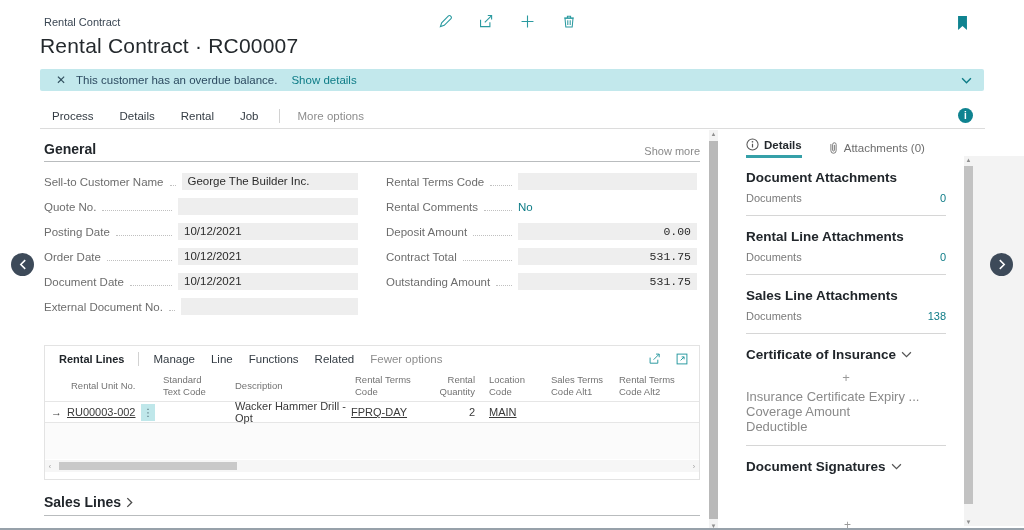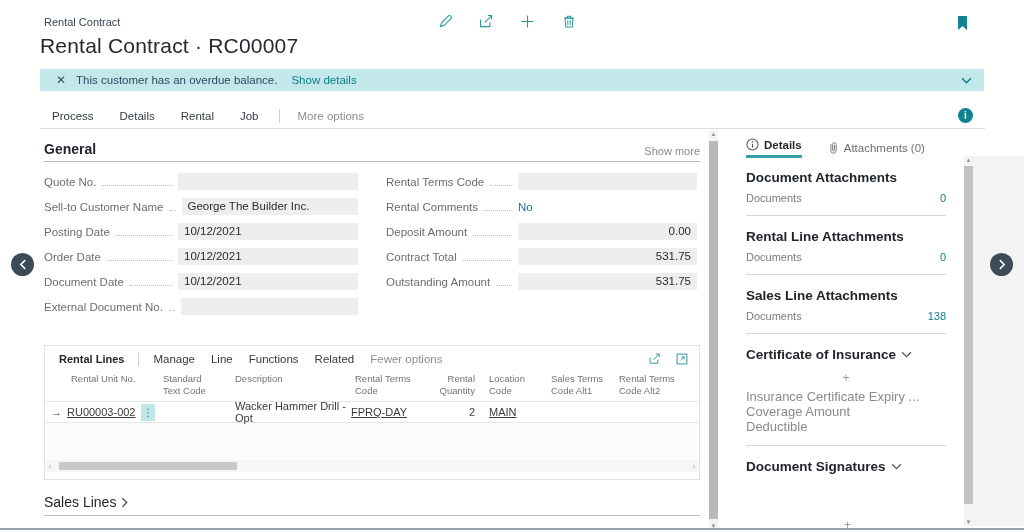--- a/index.html
+++ b/index.html
@@ -43,36 +43,36 @@
 
   .fields { position:absolute; top:44px; left:0; width:656px; display:flex; }
   .fcol { display:flex; flex-direction:column; gap:8px; }
   .fcol.left { width:314px; }
   .fcol.right { width:311px; margin-left:28px; }
   .frow { display:flex; align-items:center; height:17px; }
   .flabel { font-size:11.5px; color:#6d6d6d; white-space:nowrap; }
   .leader { flex:1; margin:0 6px; border-bottom:1px dotted #c0c0c0; height:55%; min-width:6px; }
   .fbox { width:180px; height:17px; background:#eeeeee; font-size:11.5px; color:#2b2b2b;
           line-height:17px; padding:0 6px; overflow:hidden; white-space:nowrap; cursor:text; }
-  .fcol.right .fbox { width:179px; }
+  .fcol.right .fbox { width:179px;font-family:Liberation Mono, monospace; }
   .fbox.num { text-align:right; }
   .fplain { width:179px; font-size:11.5px; }
   .fplain a { color:#0e7c87; text-decoration:none; cursor:pointer; }
 
   
   .rl-card { position:absolute; left:0; top:216px; width:656px; height:135px; border:1px solid #e3e3e3; background:#fff; }
   .rl-head { display:flex; align-items:center; height:25px; padding:0 10px 0 14px; font-size:11.5px; }
   .rl-title { font-size:11px; font-weight:bold; color:#21262b; margin-right:14px; }
   .rl-sep { width:1px; height:14px; background:#d2d2d2; margin-right:14px; }
   .rl-mi { margin-right:16px; color:#333b43; cursor:pointer; }
   .rl-more { color:#8d8d8d; cursor:pointer; }
   .rl-icons { margin-left:auto; display:flex; gap:12px; }
   .rl-icons .icon-btn { width:15px; height:15px; }
 
-  .grid-head { display:flex; align-items:flex-start; min-height:31px; border-bottom:1px solid #e6e6e6;
+  .grid-head { display:flex; align-items:center; min-height:31px; border-bottom:1px solid #e6e6e6;
                font-size:9.5px; color:#737373; padding-left:6px; }
   .gh { padding:2px 4px; line-height:1.25; }
   .grid-row { display:flex; align-items:center; height:21px; border-bottom:1px solid #e6e6e6;
               font-size:11px; color:#3a3a3a; padding-left:6px; }
   .c-arrow { width:16px; }
   .c-unit { width:92px; display:flex; align-items:center; }
   .c-std  { width:62px; }
   .c-desc { width:130px; padding-left:14px; }
   .c-terms{ width:74px; }
   .c-qty  { width:58px; text-align:right; padding-right:8px; }
@@ -82,21 +82,21 @@
   .dots-btn { margin-left:auto; margin-right:4px; width:14px; height:17px; background:#bfe7ea;
               color:#4c6a74; font-size:10px; display:flex; align-items:center; justify-content:center; cursor:pointer; }
   .grid-empty { height:36px; background:#fbfbfb; }
   .hscroll { display:flex; align-items:center; height:12px; background:#f6f6f6; margin-top:1px; }
   .hscroll .arr { width:10px; font-size:7px; color:#9a9a9a; text-align:center; cursor:pointer; }
   .hscroll .track { flex:1; height:8px; position:relative; }
   .hscroll .thumb { position:absolute; left:4px; top:0; width:178px; height:8px; background:#c9c9c9; cursor:grab; }
 
   .sales-head { position:absolute; left:0; top:365px; width:656px; border-bottom:1px solid #b9bcbe; padding-bottom:5px;
                 display:flex; align-items:center; }
-  .sales-head .t { font-size:14px; font-weight:normal; color:#21262b; margin-right:4px; }
+  .sales-head .t { font-size:14px; font-weight:bold; color:#21262b; margin-right:4px; }
 
   
   .vscroll { position:absolute; width:9px; background:#f3f3f3; }
   .vscroll.main { left:709px; top:130px; height:400px; }
   .vscroll .uarr, .vscroll .darr { position:absolute; left:0; width:9px; font-size:6px; color:#8f8f8f; text-align:center; cursor:pointer; }
   .vscroll .uarr { top:1px; } .vscroll .darr { bottom:1px; }
   .vscroll .vthumb { position:absolute; left:0; width:9px; background:#b9b9b9; cursor:grab; }
   .vscroll.main .vthumb { top:11px; height:378px; }
   .vscroll.panel { left:964px; top:156px; height:370px; }
   .vscroll.panel .vthumb { top:10px; height:338px; background:#c2c2c2; }
@@ -188,28 +188,28 @@
   <div class="content">
 
     <div class="sect-head general-head">
       <span class="t">General</span>
       <span class="show-more">Show more</span>
     </div>
 
     <div class="fields">
       <div class="fcol left">
         <div class="frow">
+          <span class="flabel">Sell-to Customer Name</span>
+            <span class="leader"></span>
+          <span class="fbox">George The Builder Inc.</span>
+        </div>
+        <div class="frow">
           <span class="flabel">Quote No.</span>
             <span class="leader"></span>
           <span class="fbox"></span>
-        </div>
-        <div class="frow">
-          <span class="flabel">Sell-to Customer Name</span>
-            <span class="leader"></span>
-          <span class="fbox">George The Builder Inc.</span>
         </div>
         <div class="frow">
           <span class="flabel">Posting Date</span>
             <span class="leader"></span>
           <span class="fbox">10/12/2021</span>
         </div>
         <div class="frow">
           <span class="flabel">Order Date</span>
             <span class="leader"></span>
           <span class="fbox">10/12/2021</span>

